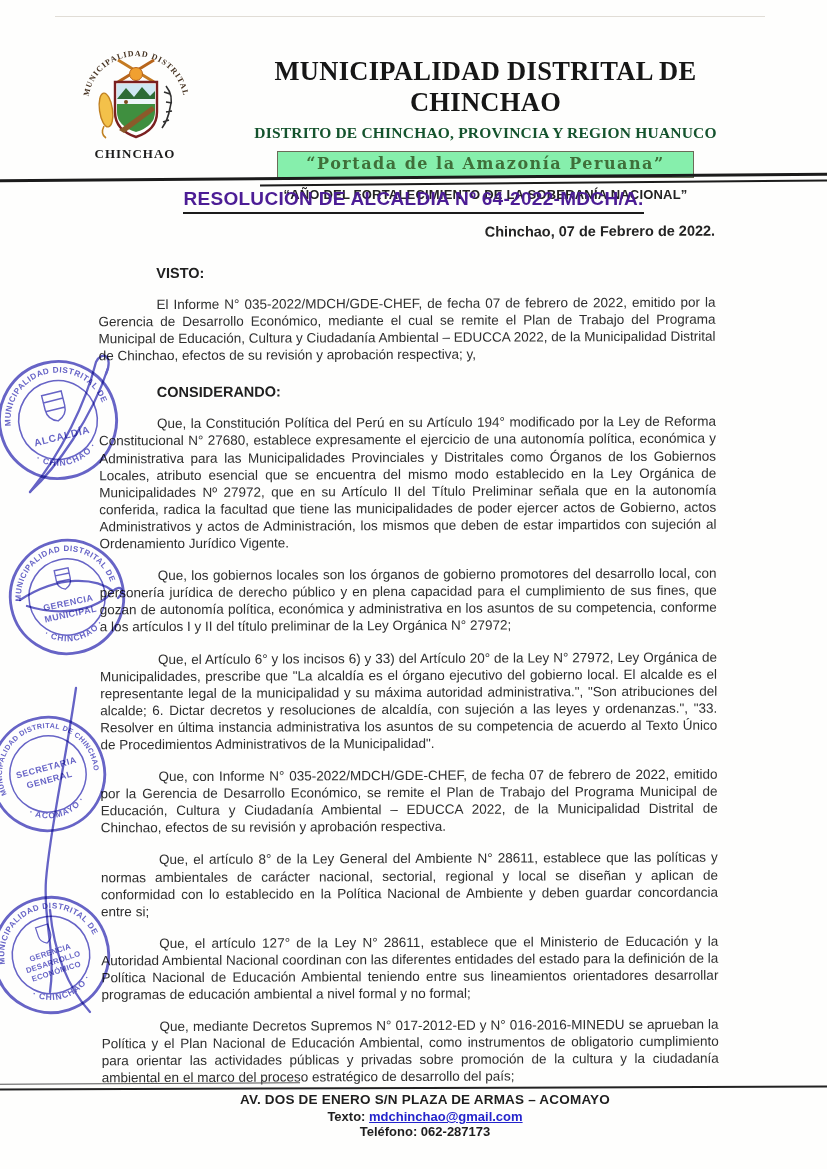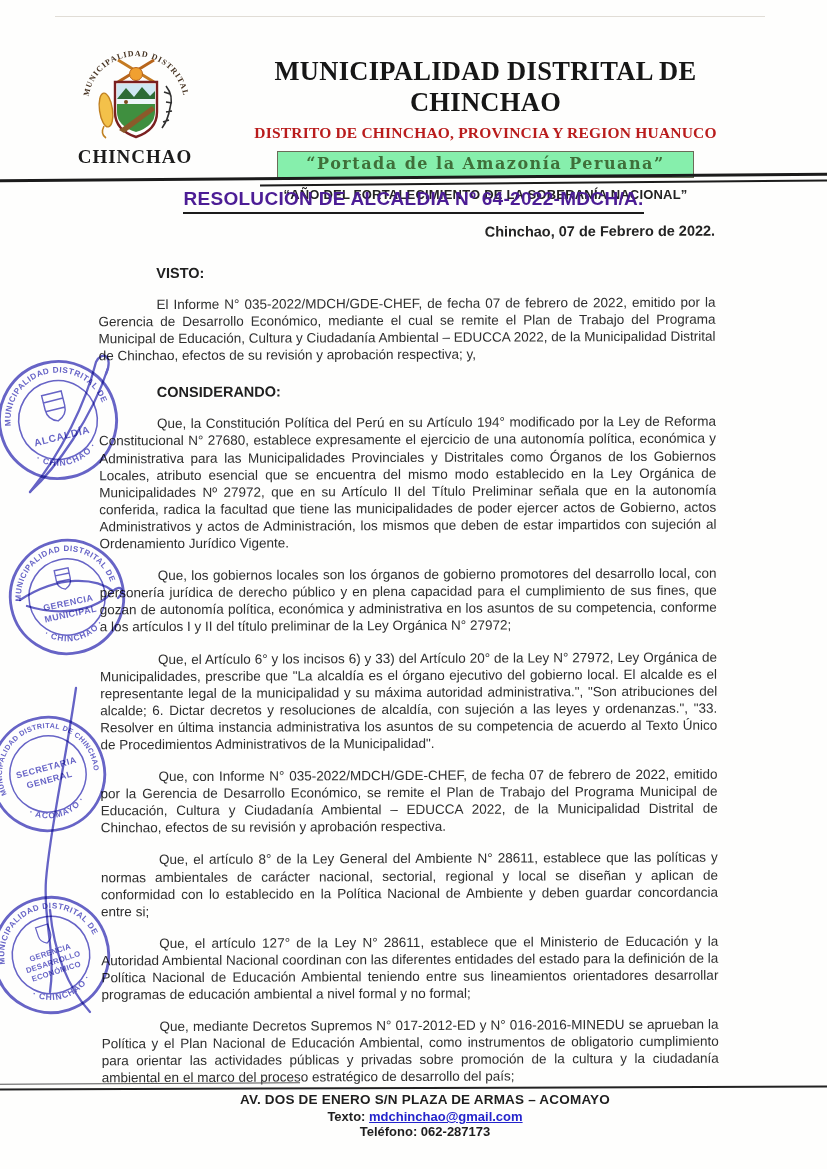--- a/index.html
+++ b/index.html
@@ -3,24 +3,24 @@
 <meta charset="utf-8">
 <style>
   html,body{margin:0;padding:0;background:#e8e8e8;}
   .page{position:relative;width:827px;height:1169px;background:#fefefd;overflow:hidden;
         font-family:"Liberation Sans",sans-serif;color:#2b2b2b;}
   .scan-line{position:absolute;top:16px;left:55px;width:710px;height:1px;background:#d9d5cc;opacity:.8;}
 
   
   .logo{position:absolute;left:74px;top:44px;width:122px;height:104px;}
   .logo-caption{position:absolute;left:74px;top:146px;width:122px;text-align:center;
-        font-family:"Liberation Serif",serif;font-weight:bold;font-size:19px;letter-spacing:1px;color:#1c1c1c;}
+        font-family:"Liberation Serif",serif;font-weight:bold;font-size:13px;letter-spacing:1px;color:#1c1c1c;}
   .header-text{position:absolute;left:198px;top:56px;width:575px;text-align:center;}
   .h-title{font-family:"Liberation Serif",serif;font-weight:bold;font-size:26.5px;color:#161616;letter-spacing:.3px;}
-  .h-sub{font-family:"Liberation Serif",serif;font-weight:bold;font-size:15.5px;color:#b91c1c;margin-top:6px;letter-spacing:.2px;}
+  .h-sub{font-family:"Liberation Serif",serif;font-weight:bold;font-size:15.5px;color:#14532d;margin-top:6px;letter-spacing:.2px;}
   .ribbon-wrap{margin-top:9px;}
   .ribbon{display:inline-block;position:relative;background:#86efac;border:1.6px solid #6b6b58;
         padding:2px 28px 4px;font-family:"DejaVu Serif",serif;font-weight:bold;
         color:#3f6f39;font-size:16px;letter-spacing:1.5px;}
   .ribbon::before{content:"";position:absolute;left:-15px;top:9px;width:24px;height:14px;background:#efe9a6;
         border:1.5px solid #6b6b58;transform:skewY(6deg);z-index:-1;}
   .ribbon::after{content:"";position:absolute;right:-17px;bottom:-12px;width:26px;height:15px;background:#efe9a6;
         border:1.5px solid #6b6b58;transform:skewY(-8deg);z-index:-1;}
   .slogan{margin-top:9px;font-weight:bold;font-size:13px;color:#222;letter-spacing:.2px;}
   .rule1{position:absolute;top:176px;left:0;width:827px;height:3px;background:#1b1b1b;transform:rotate(-0.45deg);}

